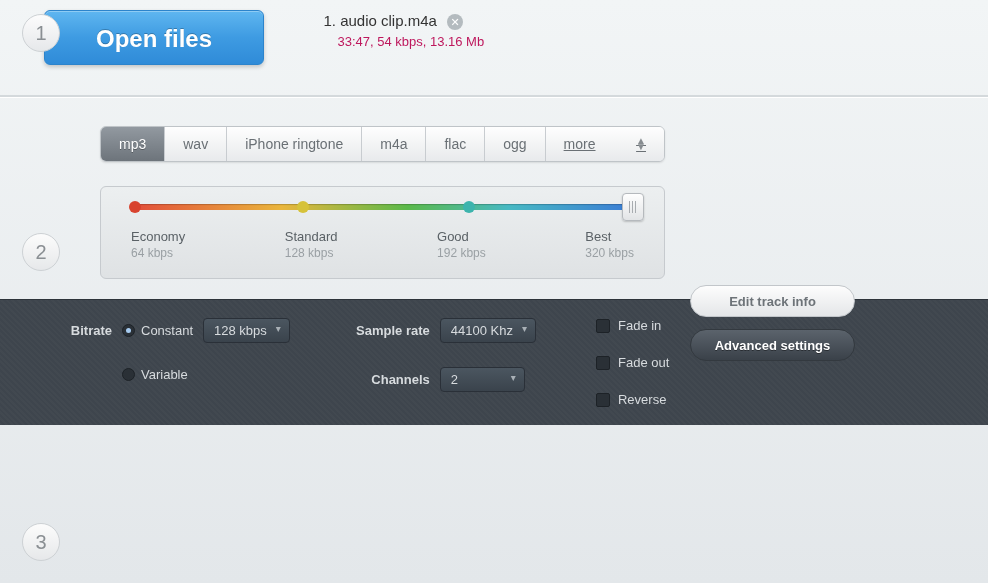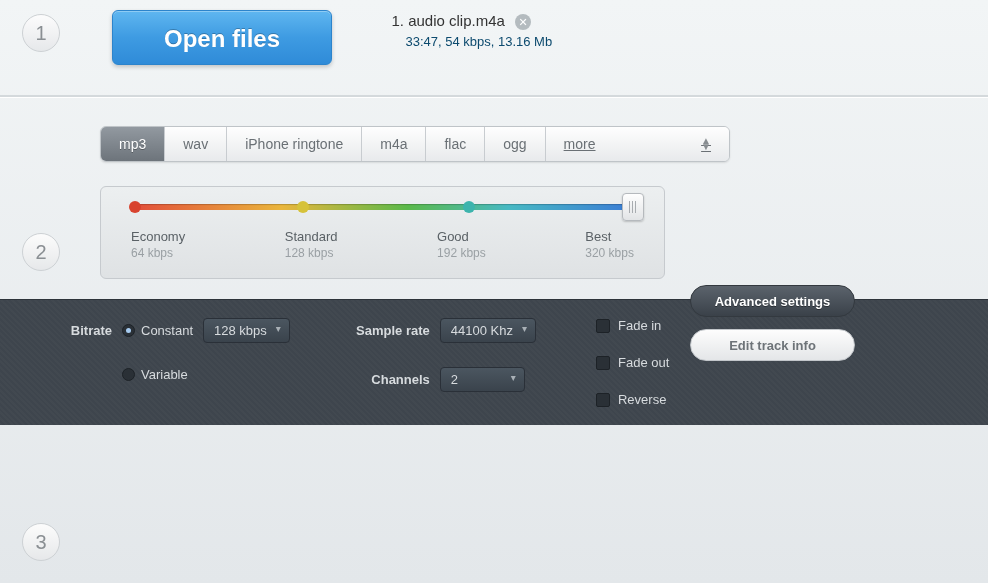--- a/index.html
+++ b/index.html
@@ -49,21 +49,21 @@
   border: 1px solid #2c84cc;
   border-radius: 6px;
   color: #fff;
   font-weight: bold;
   text-shadow: 0 -1px 0 rgba(0,0,0,0.25);
   text-align: center;
   cursor: pointer;
   box-shadow: 0 2px 4px rgba(0,0,0,0.2), inset 0 1px 0 rgba(255,255,255,0.3);
 }
 .btn-open {
-  margin-left: 112px;
+  margin-left: 44px;
   width: 220px;
   height: 55px;
   font-size: 24px;
   line-height: 55px;
 }
 .file-info {
   display: inline-block;
   vertical-align: top;
   margin-left: 55px;
   margin-top: 2px;
@@ -81,31 +81,31 @@
   color: #fff;
   font-size: 11px;
   line-height: 16px;
   text-align: center;
   vertical-align: middle;
   margin-left: 6px;
   cursor: pointer;
 }
 .file-meta {
   font-size: 13px;
-  color: #0c4a6e;
+  color: #be185d;
   margin-top: 4px;
   margin-left: 14px;
 }
 .tabs {
   margin-left: 100px;
   margin-top: 28px;
   display: flex;
   border-radius: 6px;
   overflow: hidden;
-  width: 630px;
+  width: 565px;
   border: 1px solid #bfc4c8;
   box-shadow: 0 1px 2px rgba(0,0,0,0.1);
 }
 .tab {
   padding: 9px 18px;
   background: linear-gradient(to bottom, #fefefe, #e8eaec);
   border-right: 1px solid #c8ccd0;
   font-size: 14px;
   color: #6a7075;
   cursor: pointer;
@@ -357,22 +357,22 @@
         <div class="quality-sub">192 kbps</div>
       </div>
       <div>
         <div>Best</div>
         <div class="quality-sub">320 kbps</div>
       </div>
     </div>
   </div>
 
   <div class="side-btns">
+    <div class="pill-btn pill-light">Edit track info</div>
     <div class="pill-btn pill-dark">Advanced settings</div>
-    <div class="pill-btn pill-light">Edit track info</div>
   </div>
 
   <div class="advanced-panel">
     <div class="adv-col">
       <div class="adv-row">
         <span class="adv-label">Bitrate</span>
         <span class="radio">
           <span class="radio-dot on"></span>
           <span>Constant</span>
         </span>

